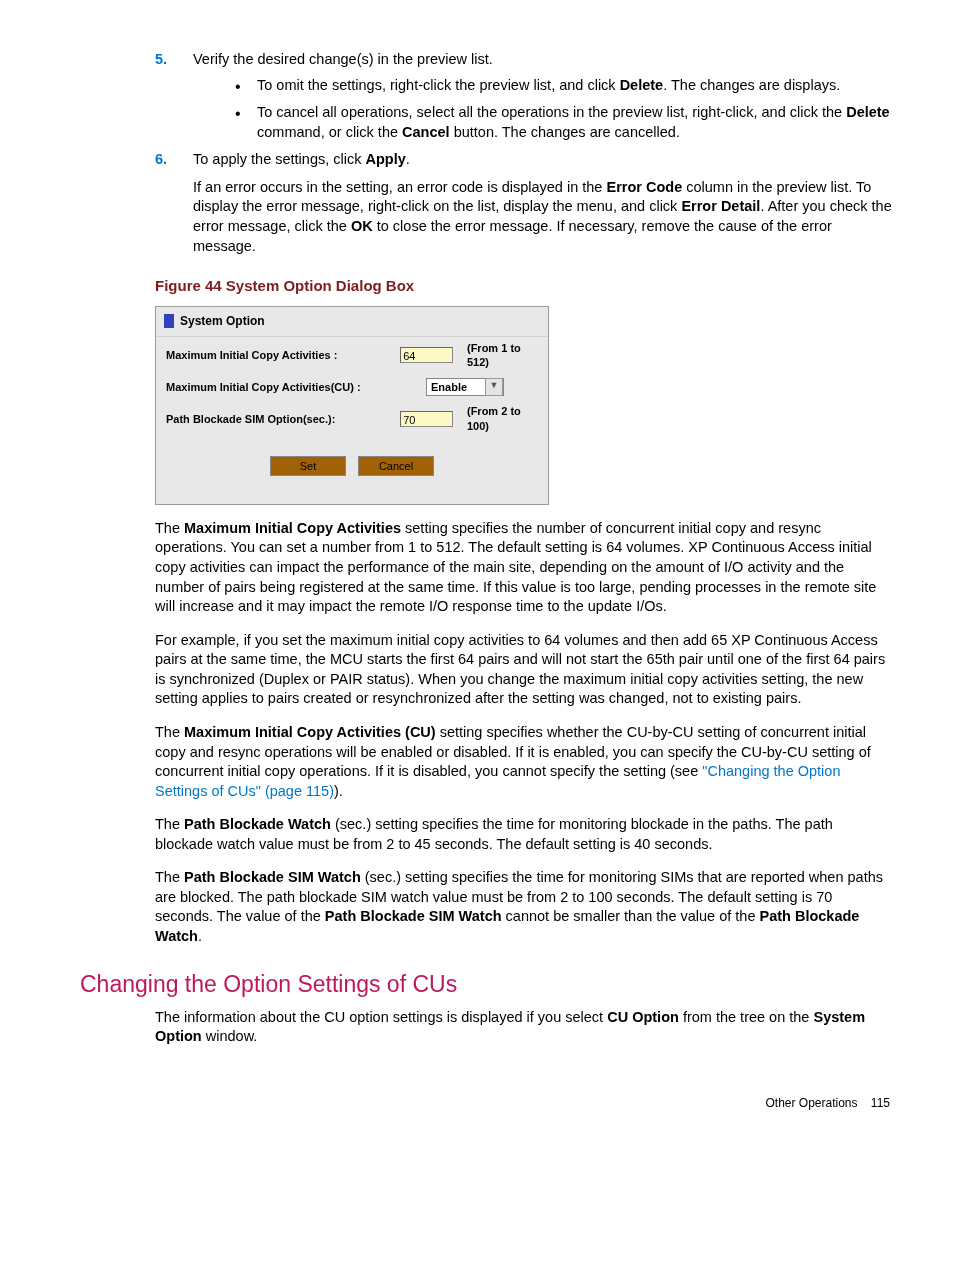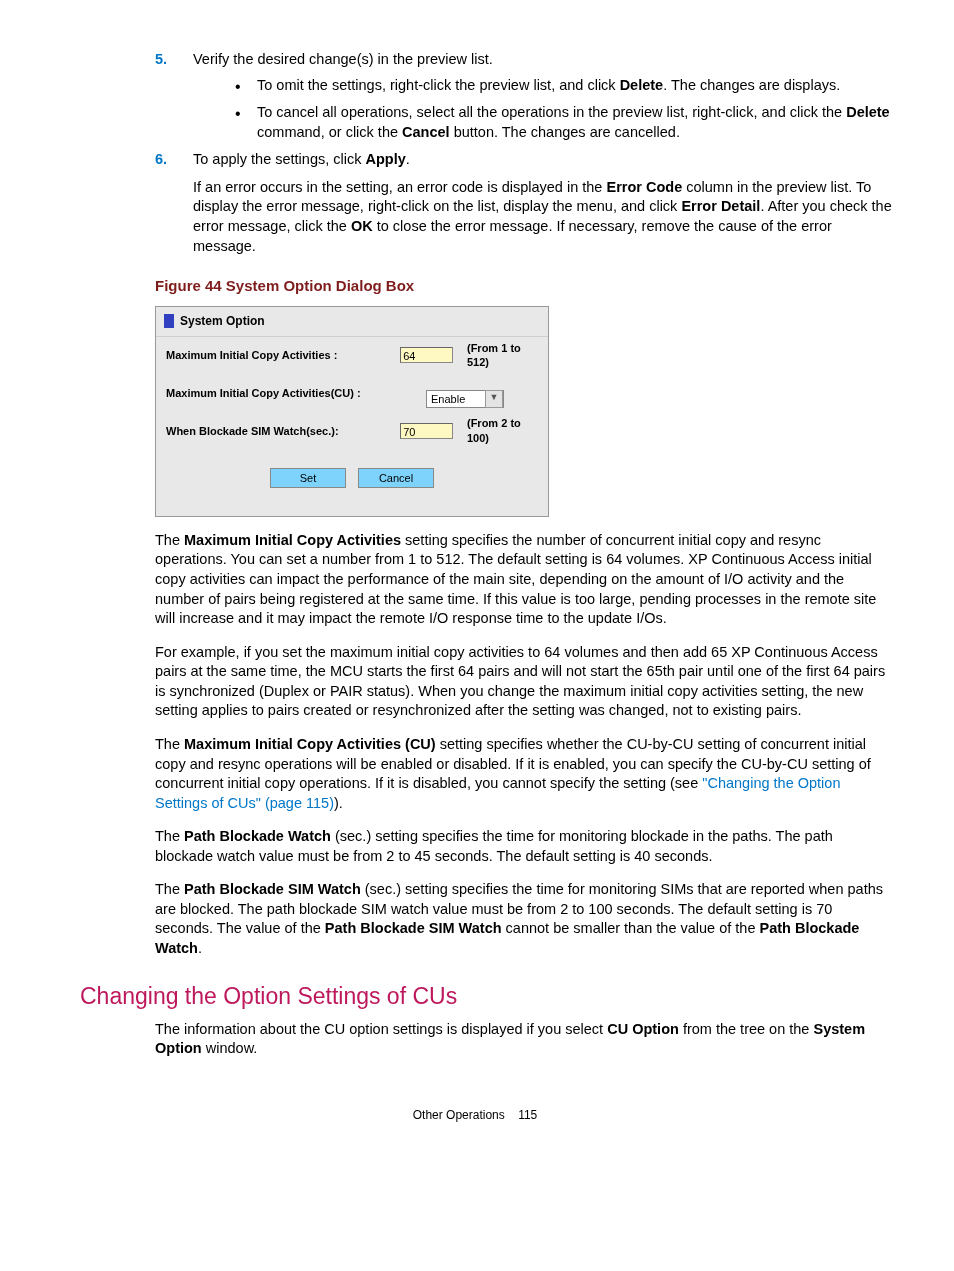--- a/index.html
+++ b/index.html
@@ -104,22 +104,21 @@
     width: 78px;
     height: 18px;
     background: #fff;
     border: 1px solid #888;
     font-size: 11px;
     display: flex;
     align-items: center;
     justify-content: space-between;
     padding: 0 0 0 4px;
     box-sizing: border-box;
-    font-weight: normal;
-    margin-top: 12px;
+    font-weight: bold;
   }
   .dlg-row .sel .arrow-btn {
     width: 16px;
     height: 16px;
     background: #e4e4e4;
     border: 1px solid #999;
     text-align: center;
     line-height: 12px;
     font-size: 9px;
     color: #555;
@@ -131,39 +130,39 @@
   }
   .dlg-btns {
     text-align: center;
     margin-top: 18px;
   }
   .dlg-btns .btn {
     display: inline-block;
     width: 74px;
     height: 18px;
     border: 1px solid #888;
-    background: #7dd3fc;
+    background: #a16207;
     font-size: 11px;
     line-height: 18px;
     margin: 0 4px;
   }
   .para {
     margin: 14px 0 0 95px;
   }
   b { font-weight: bold; }
   a.xref { color: #0077c8; text-decoration: none; }
   h2.sec {
     color: #be185d;
     font-weight: normal;
     font-size: 23px;
     margin: 22px 0 8px 20px;
   }
   .footer {
     margin-top: 48px;
-    text-align: center;
+    text-align: right;
     font-size: 12px;
     padding-right: 4px;
   }
 </style>
 </head>
 <body>
 
 <ol class="steps">
   <li>
     <span class="num">5.</span>
@@ -199,21 +198,21 @@
     <span class="rng">(From 1 to 512)</span>
   </div>
   <div class="dlg-row">
     <span class="lbl">Maximum Initial Copy Activities(CU) :</span>
     <span class="sel">
       <span>Enable</span>
       <span class="arrow-btn">▼</span>
     </span>
   </div>
   <div class="dlg-row">
-    <span class="lbl">When Blockade SIM Watch(sec.):</span>
+    <span class="lbl">Path Blockade SIM Option(sec.):</span>
     <span class="fld">70</span>
     <span class="rng">(From 2 to 100)</span>
   </div>
   <div class="dlg-btns">
     <span class="btn">Set</span>
     <span class="btn">Cancel</span>
   </div>
 </div>
 
 <div class="para">

